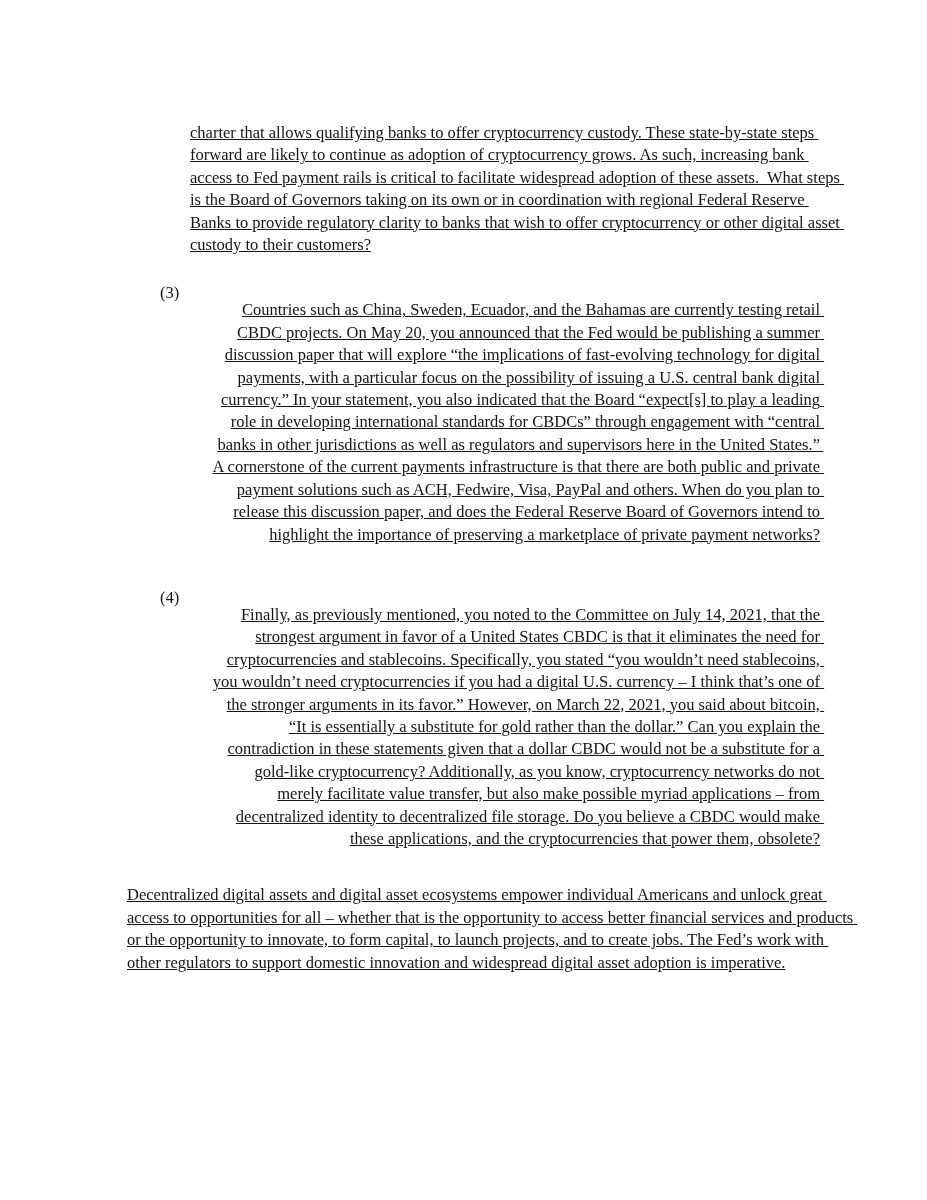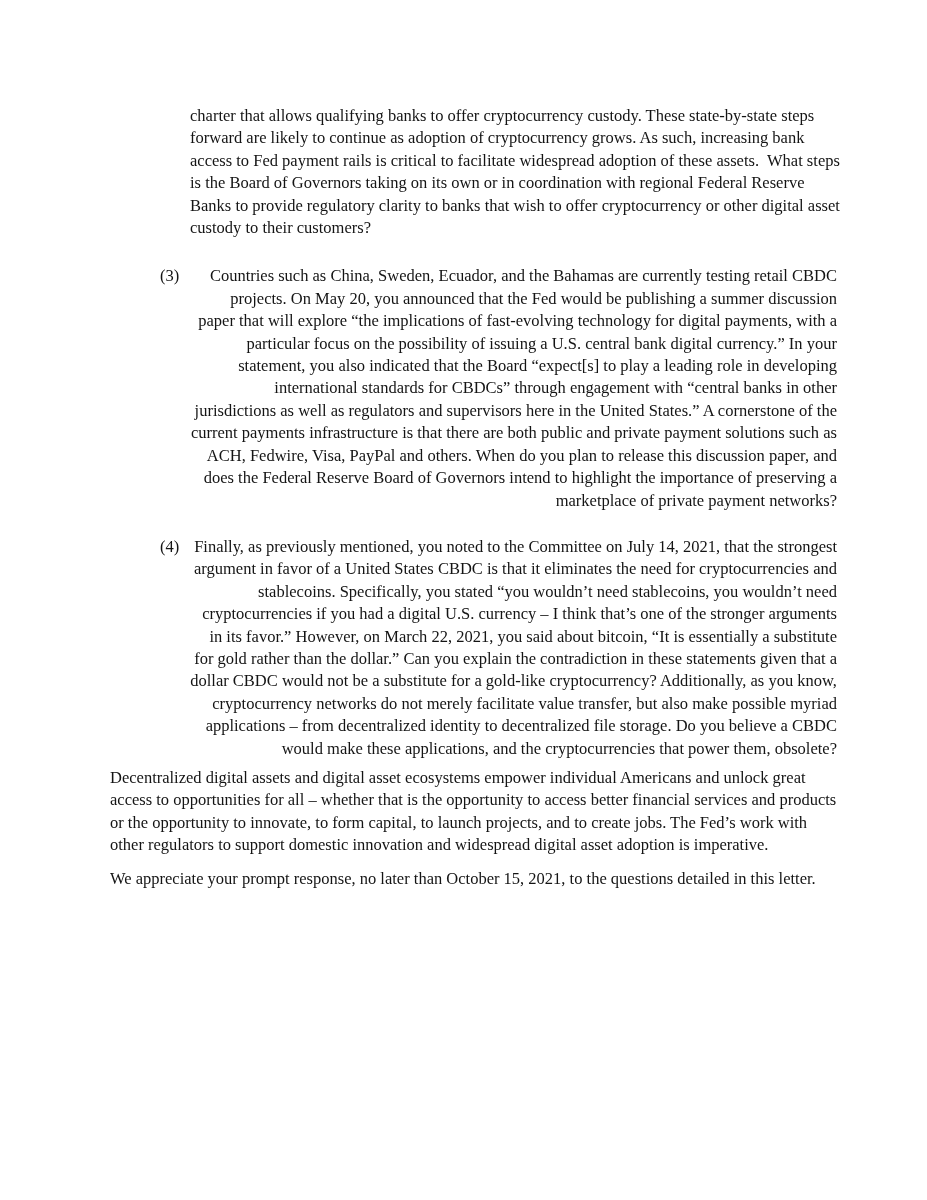--- a/index.html
+++ b/index.html
@@ -18,22 +18,23 @@
     line-height: 22.4px;
     overflow: hidden;
   }
   .content {
     position: absolute;
     left: 110px;
     top: 105px;
     width: 727px;
   }
   .para {
-    margin: 0;
+    margin: 17px;
     white-space: pre-wrap;
+    text-decoration: underline;
   }
   .para.continuation {
     margin-left: 80px;
     width: 650px;
     margin-bottom: 26px;
   }
   .list-item {
     display: flex;
     align-items: flex-start;
     margin-left: 50px;
@@ -69,16 +70,15 @@
       <p class="para item-text">Countries such as China, Sweden, Ecuador, and the Bahamas are currently testing retail CBDC projects. On May 20, you announced that the Fed would be publishing a summer discussion paper that will explore “the implications of fast-evolving technology for digital payments, with a particular focus on the possibility of issuing a U.S. central bank digital currency.” In your statement, you also indicated that the Board “expect[s] to play a leading role in developing international standards for CBDCs” through engagement with “central banks in other jurisdictions as well as regulators and supervisors here in the United States.” A cornerstone of the current payments infrastructure is that there are both public and private payment solutions such as ACH, Fedwire, Visa, PayPal and others. When do you plan to release this discussion paper, and does the Federal Reserve Board of Governors intend to highlight the importance of preserving a marketplace of private payment networks?</p>
     </div>
 
     <div class="list-item item-4">
       <span class="marker">(4)</span>
       <p class="para item-text">Finally, as previously mentioned, you noted to the Committee on July 14, 2021, that the strongest argument in favor of a United States CBDC is that it eliminates the need for cryptocurrencies and stablecoins. Specifically, you stated “you wouldn’t need stablecoins, you wouldn’t need cryptocurrencies if you had a digital U.S. currency – I think that’s one of the stronger arguments in its favor.” However, on March 22, 2021, you said about bitcoin, “It is essentially a substitute for gold rather than the dollar.” Can you explain the contradiction in these statements given that a dollar CBDC would not be a substitute for a gold-like cryptocurrency? Additionally, as you know, cryptocurrency networks do not merely facilitate value transfer, but also make possible myriad applications – from decentralized identity to decentralized file storage. Do you believe a CBDC would make these applications, and the cryptocurrencies that power them, obsolete?</p>
     </div>
 
     <p class="para closing-1">Decentralized digital assets and digital asset ecosystems empower individual Americans and unlock great access to opportunities for all – whether that is the opportunity to access better financial services and products or the opportunity to innovate, to form capital, to launch projects, and to create jobs. The Fed’s work with other regulators to support domestic innovation and widespread digital asset adoption is imperative.</p>
 
-    <p class="para closing-2">We appreciate your prompt response, no later than October 15, 2021, to the questions detailed in this letter.</p>
 
   </div>
 </div>
 
 </body></html>

